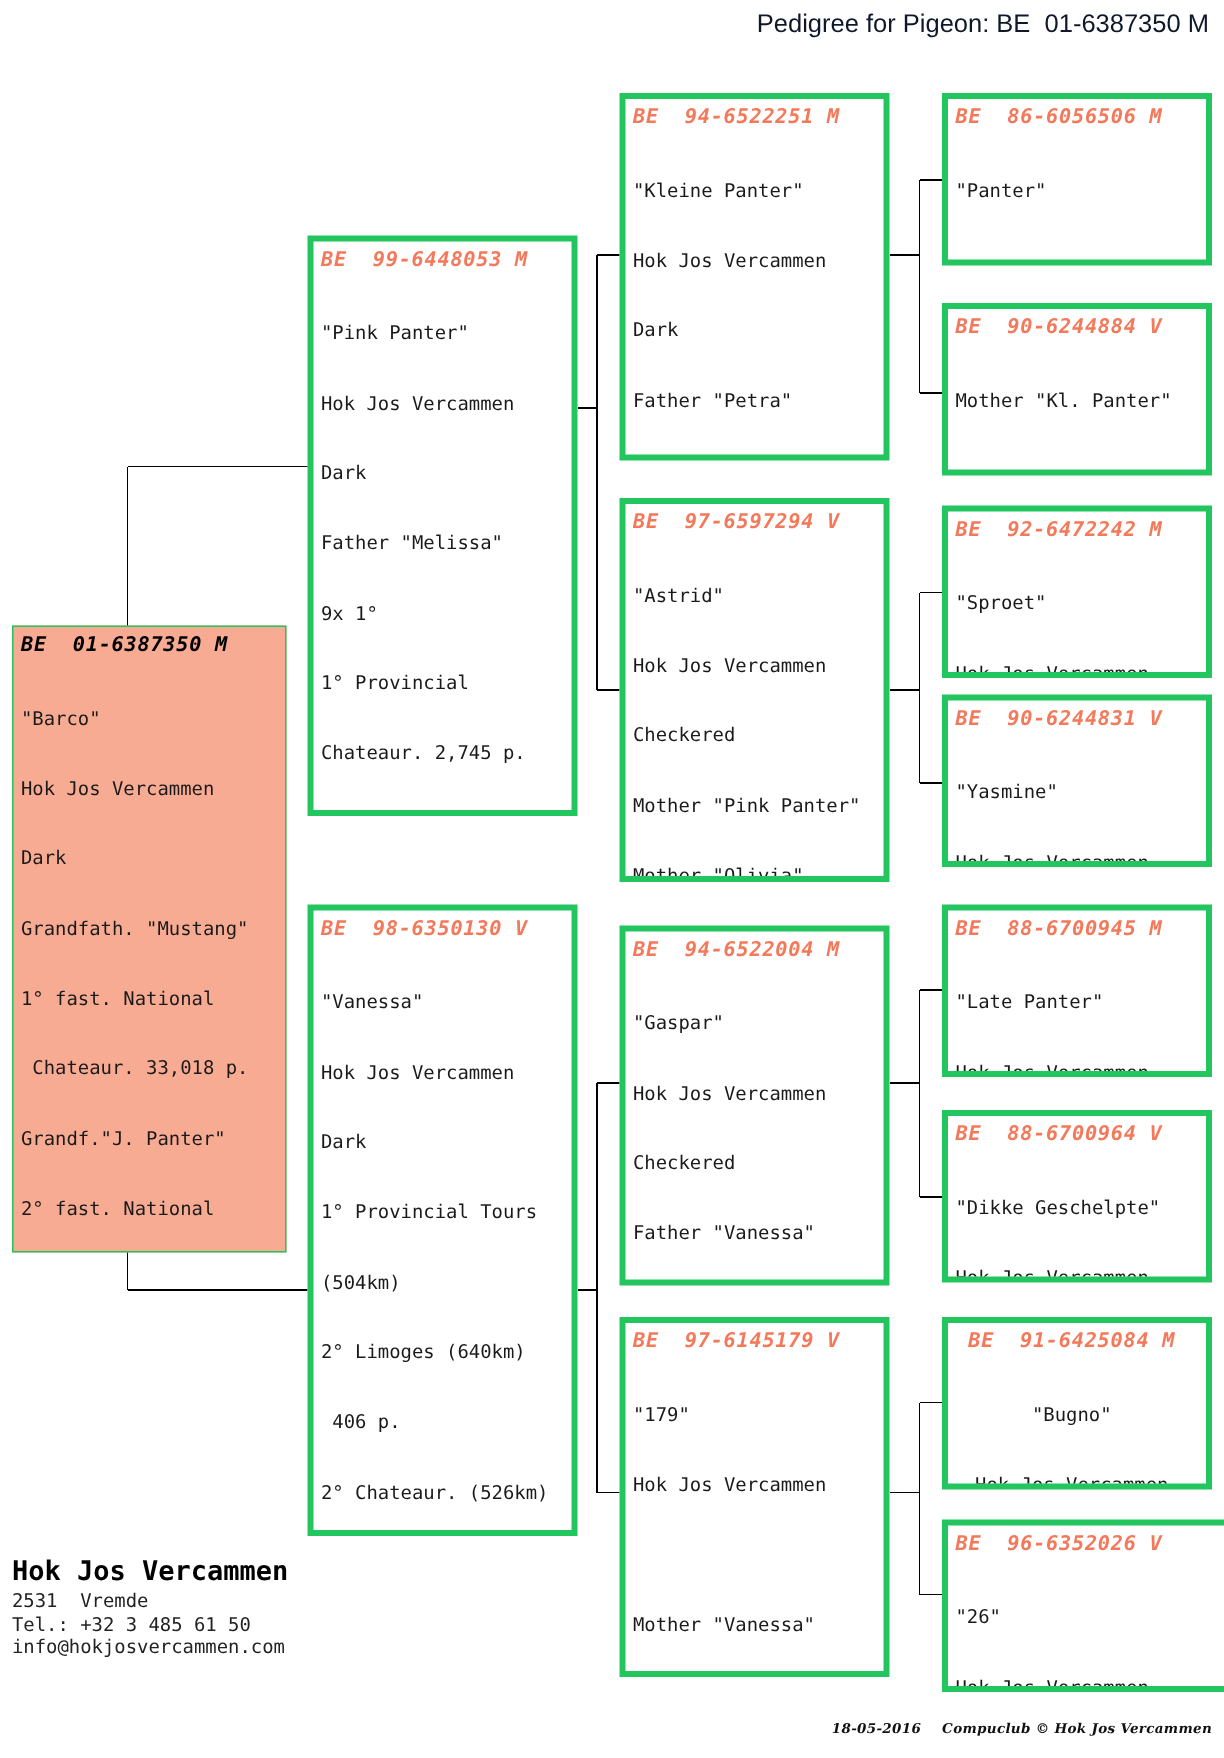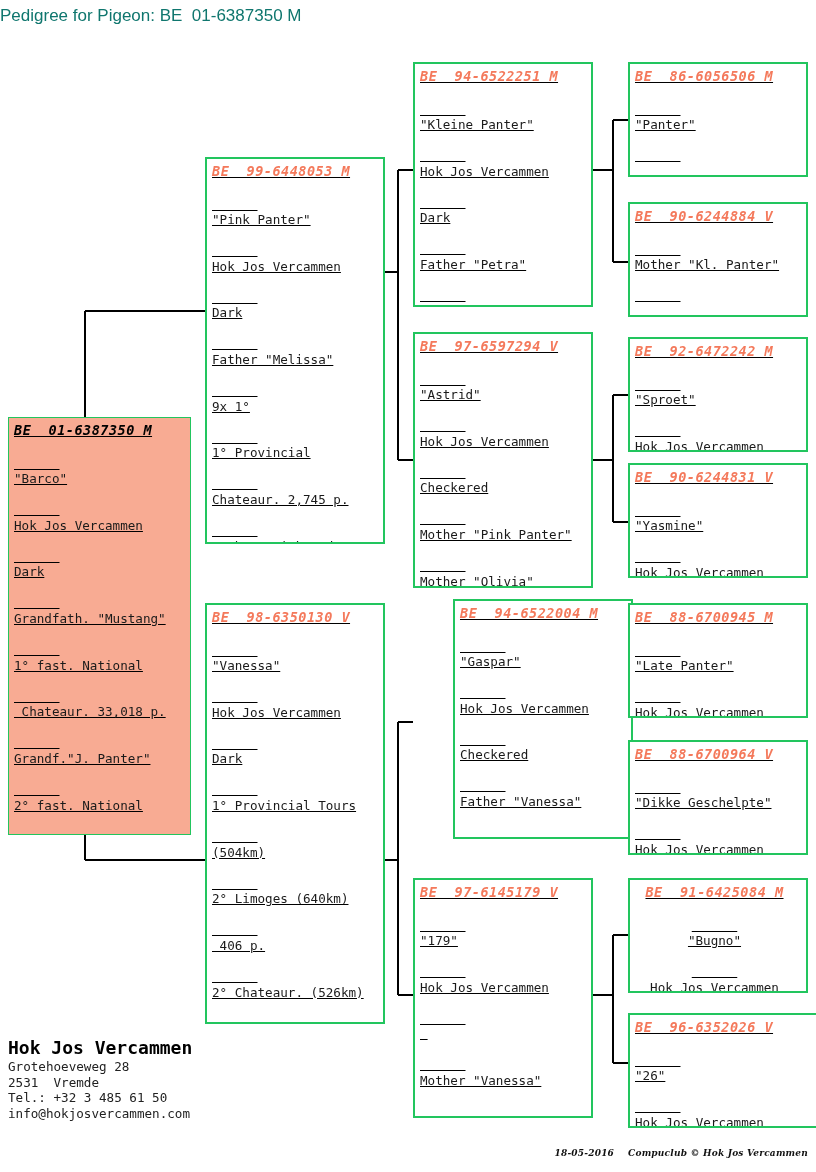--- a/index.html
+++ b/index.html
@@ -18,42 +18,42 @@
     position: absolute;
     left: 0; top: 0;
     width: 816px;
     height: 1172px;
   }
   
   #pedigree-title {
     position: absolute;
     left: 0; top: 6px;
     width: 806px;
+    text-align: right;
     font-family: "Liberation Sans", sans-serif;
     font-size: 17px;
-    color: #0f766e;
+    color: #0f172a;
     letter-spacing: 0px;
     white-space: pre;
   }
   
   #connectors {
     position: absolute;
     left: 0; top: 0;
     width: 816px; height: 1172px;
     pointer-events: none;
   }
   
   .pbox {
     position: absolute;
     box-sizing: border-box;
-    border: 2px solid #22c55e;
+    border: 4px solid #22c55e;
     background: #ffffff;
     padding: 4px 12px 3px 5px;
     overflow: hidden;
-    text-decoration: underline;
   }
   .pbox.subject {
     background: #f8ab93;
     border-width: 1px;
     margin-top: 36px;
   }
   .pbox .ring {
     font-family: "DejaVu Sans Mono", monospace;
     font-style: italic;
     font-weight: bold;
@@ -254,21 +254,21 @@
       <div>Checkered</div>
       <div>Mother "Pink Panter"</div>
       <div>Mother "Olivia"</div>
       
       
       
       
     </div>
   </div>
 
-  <div class="pbox" style="left:413px; top:599px; width:180px; height:240px;margin-left:40px;">
+  <div class="pbox" style="left:413px; top:617px; width:180px; height:240px;">
     <div class="ring">BE  94-6522004 M</div>
     <div class="lines">
       <div>"Gaspar"</div>
       <div>Hok Jos Vercammen</div>
       <div>Checkered</div>
       <div>Father "Vanessa"</div>
       
       
       
       
@@ -382,21 +382,20 @@
       <div>Hok Jos Vercammen</div>
       
       
       
     </div>
   </div>
 
   <div id="loft-block">
     <div id="loft-name">Hok Jos Vercammen</div>
     <div id="loft-address">
-      <div class="addr-line">Grotehoeveweg 28</div>
       <div class="addr-line">2531  Vremde</div>
       <div class="addr-line">Tel.: +32 3 485 61 50</div>
       <div class="addr-line">info@hokjosvercammen.com</div>
     </div>
   </div>
 
   <div id="footer-credit">
     <span class="fc-date">18-05-2016</span><span>Compuclub © Hok Jos Vercammen</span>
   </div>
 

